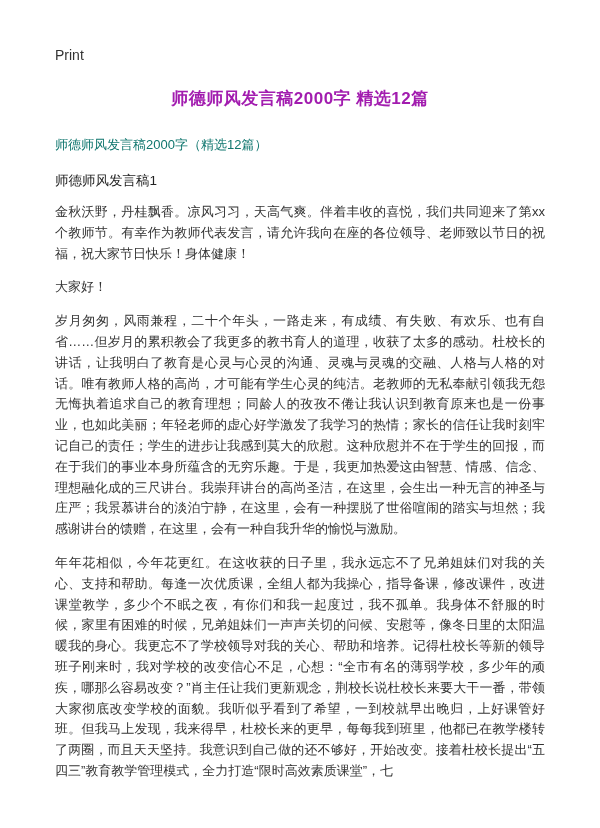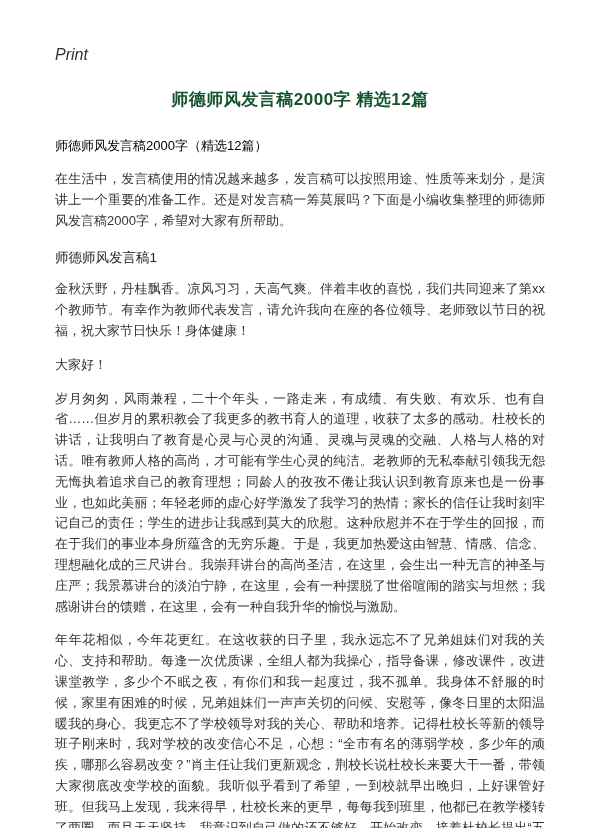--- a/index.html
+++ b/index.html
@@ -11,39 +11,38 @@
   .page {
     width: 600px;
     height: 828px;
     box-sizing: border-box;
     padding: 46px 55px 0 55px;
     overflow: hidden;
     background: #ffffff;
     color: #333333;
   }
   .print-link {
-    font-size: 16px;
+    font-size: 14px;
     color: #333333;
     margin-bottom: 24px;
     cursor: pointer;
     display: inline-block;
-    font-style: italic;
   }
   .title {
     font-size: 17px;
     font-weight: bold;
     text-align: center;
-    color: #14532d;
+    color: #a21caf;
     margin: 0 0 26px 0;
     letter-spacing: 0.5px;
   }
   .subtitle {
     font-size: 13px;
     margin: 0 0 14px 0;
-    color: #000000;
+    color: #0f766e;
   }
   .intro, .para {
     font-size: 13px;
     line-height: 1.6;
     text-align: justify;
     margin: 0 0 13px 0;
     color: #333333;
   }
   .section-heading {
     font-size: 13.5px;
@@ -56,21 +55,20 @@
 <body>
 
 <div class="page">
 
   <div class="print-link">Print</div>
 
   <h1 class="title">师德师风发言稿2000字 精选12篇</h1>
 
   <p class="subtitle">师德师风发言稿2000字（精选12篇）</p>
 
-  <p class="intro">在生活中，发言稿使用的情况越来越多，发言稿可以按照用途、性质等来划分，是演讲上一个重要的准备工作。还是对发言稿一筹莫展吗？下面是小编收集整理的师德师风发言稿2000字，希望对大家有所帮助。</p>
 
   <h2 class="section-heading">师德师风发言稿1</h2>
 
 
   <p class="para">金秋沃野，丹桂飘香。凉风习习，天高气爽。伴着丰收的喜悦，我们共同迎来了第xx个教师节。有幸作为教师代表发言，请允许我向在座的各位领导、老师致以节日的祝福，祝大家节日快乐！身体健康！</p>
 
   <p class="para">大家好！</p>
 
   <p class="para">岁月匆匆，风雨兼程，二十个年头，一路走来，有成绩、有失败、有欢乐、也有自省……但岁月的累积教会了我更多的教书育人的道理，收获了太多的感动。杜校长的讲话，让我明白了教育是心灵与心灵的沟通、灵魂与灵魂的交融、人格与人格的对话。唯有教师人格的高尚，才可能有学生心灵的纯洁。老教师的无私奉献引领我无怨无悔执着追求自己的教育理想；同龄人的孜孜不倦让我认识到教育原来也是一份事业，也如此美丽；年轻老师的虚心好学激发了我学习的热情；家长的信任让我时刻牢记自己的责任；学生的进步让我感到莫大的欣慰。这种欣慰并不在于学生的回报，而在于我们的事业本身所蕴含的无穷乐趣。于是，我更加热爱这由智慧、情感、信念、理想融化成的三尺讲台。我崇拜讲台的高尚圣洁，在这里，会生出一种无言的神圣与庄严；我景慕讲台的淡泊宁静，在这里，会有一种摆脱了世俗喧闹的踏实与坦然；我感谢讲台的馈赠，在这里，会有一种自我升华的愉悦与激励。</p>
 

